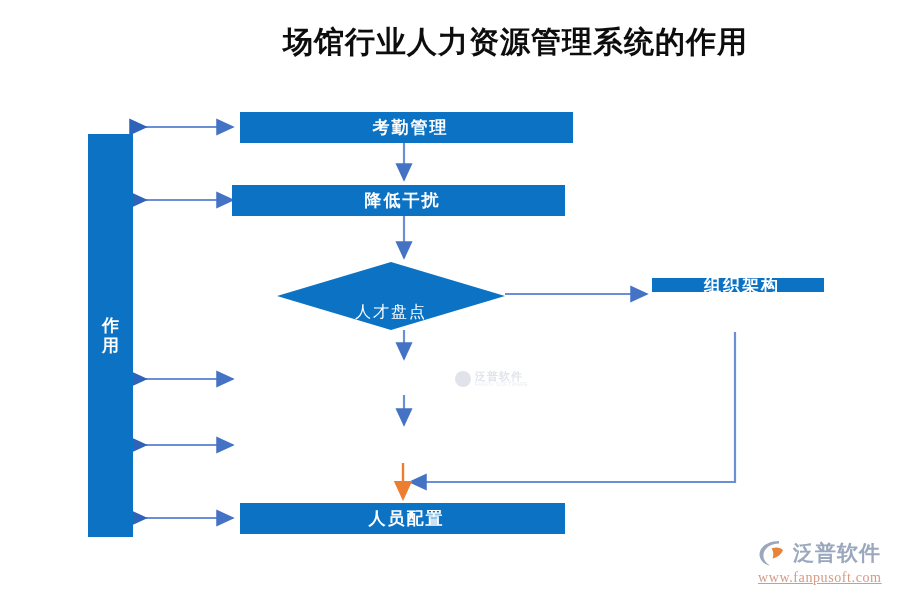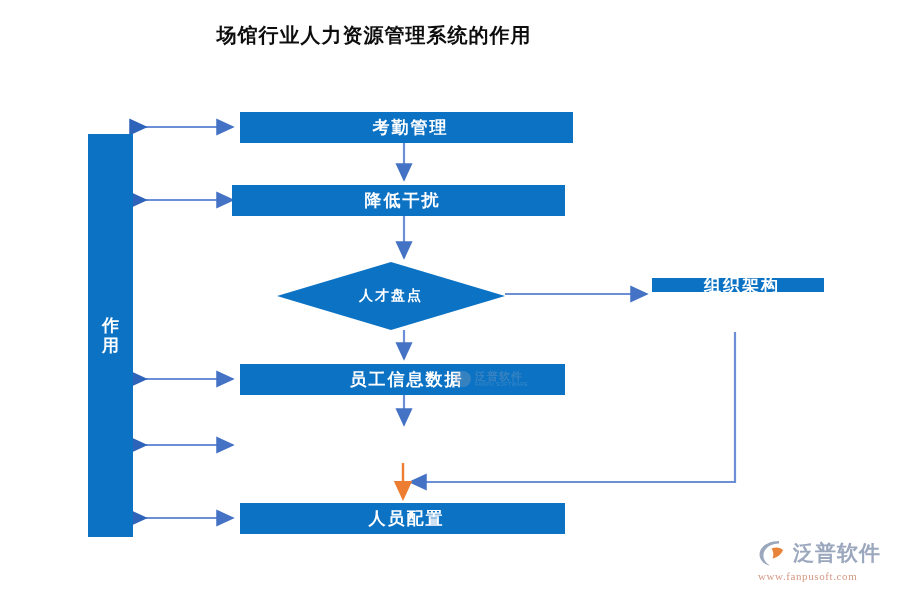--- a/index.html
+++ b/index.html
@@ -10,22 +10,22 @@
     font-family:"Liberation Sans","DejaVu Sans",sans-serif;
     overflow:hidden;
     position:relative;
   }
   #canvas{position:absolute;left:0;top:0;width:900px;height:600px;}
 
   
   .title{
     position:absolute;
     left:0;top:22px;width:748px;
-    text-align:center;
-    font-size:20px;
+    text-align:right;
+    font-size:30px;
     font-weight:700;
     color:#0d0d0d;
     letter-spacing:1px;
     font-family:"DejaVu Sans","Liberation Sans",sans-serif;
     white-space:nowrap;
   }
 
   
   svg.wires{
     position:absolute;left:0;top:0;width:900px;height:600px;
@@ -82,23 +82,23 @@
     position:absolute;
     left:277px;top:262px;
     width:228px;height:68px;
   }
   .diamond-wrap .dia-shape{
     position:absolute;left:0;top:0;width:228px;height:68px;
     background:#0b72c4;
     clip-path:polygon(50% 0%,100% 50%,50% 100%,0% 50%);
   }
   .diamond-wrap .dia-text{
-    position:absolute;left:0;top:0;width:228px;height:68px;
+    position:absolute;left:0;top:16px;width:228px;height:68px;
     display:flex;align-items:center;justify-content:center;
-    color:#fff;font-size:14px;font-weight:700;letter-spacing:2px;
+    color:#fff;font-size:16px;font-weight:400;letter-spacing:2px;
     font-family:"DejaVu Sans","Liberation Sans",sans-serif;
     white-space:nowrap;
   }
 
   
   .watermark{
     position:absolute;
     left:455px;top:366px;
     width:110px;height:26px;
     display:flex;align-items:center;
@@ -133,23 +133,24 @@
   .logo .logo-mark{
     position:relative;width:30px;height:28px;flex:0 0 auto;margin-right:5px;
   }
   .logo .logo-cn{
     font-size:21px;font-weight:700;color:#9aa7bd;letter-spacing:1px;
     font-family:"DejaVu Sans","Liberation Sans",sans-serif;
     white-space:nowrap;
   }
   .logo .logo-url{
     margin-top:2px;
-    font-size:11px;color:#d49a86;letter-spacing:.6px;
+    font-size:14px;color:#d49a86;letter-spacing:.6px;
     font-family:"Liberation Serif","DejaVu Serif",serif;
     white-space:nowrap;
+    text-decoration:underline;
   }
 </style>
 </head>
 <body>
 
 <div id="canvas">
 
   <div class="title">场馆行业人力资源管理系统的作用</div>
 
   <svg class="wires" viewBox="0 0 900 600" xmlns="http://www.w3.org/2000/svg">
@@ -221,21 +222,20 @@
 
   <div class="node box-reduce">降低干扰</div>
 
   <div class="diamond-wrap">
     <div class="dia-shape"></div>
     <div class="dia-text">人才盘点</div>
   </div>
 
   <div class="node box-orgstruct">组织架构</div>
 
-  <div class="node box-empdata">员工信息数据</div>
 
 
   <div class="node box-staffing">人员配置</div>
 
   <div class="watermark">
     <div class="wm-mark"></div>
     <div class="wm-text">
       <div class="wm-cn">泛普软件</div>
       <div class="wm-en">FANPU SOFTWARE</div>
     </div>

